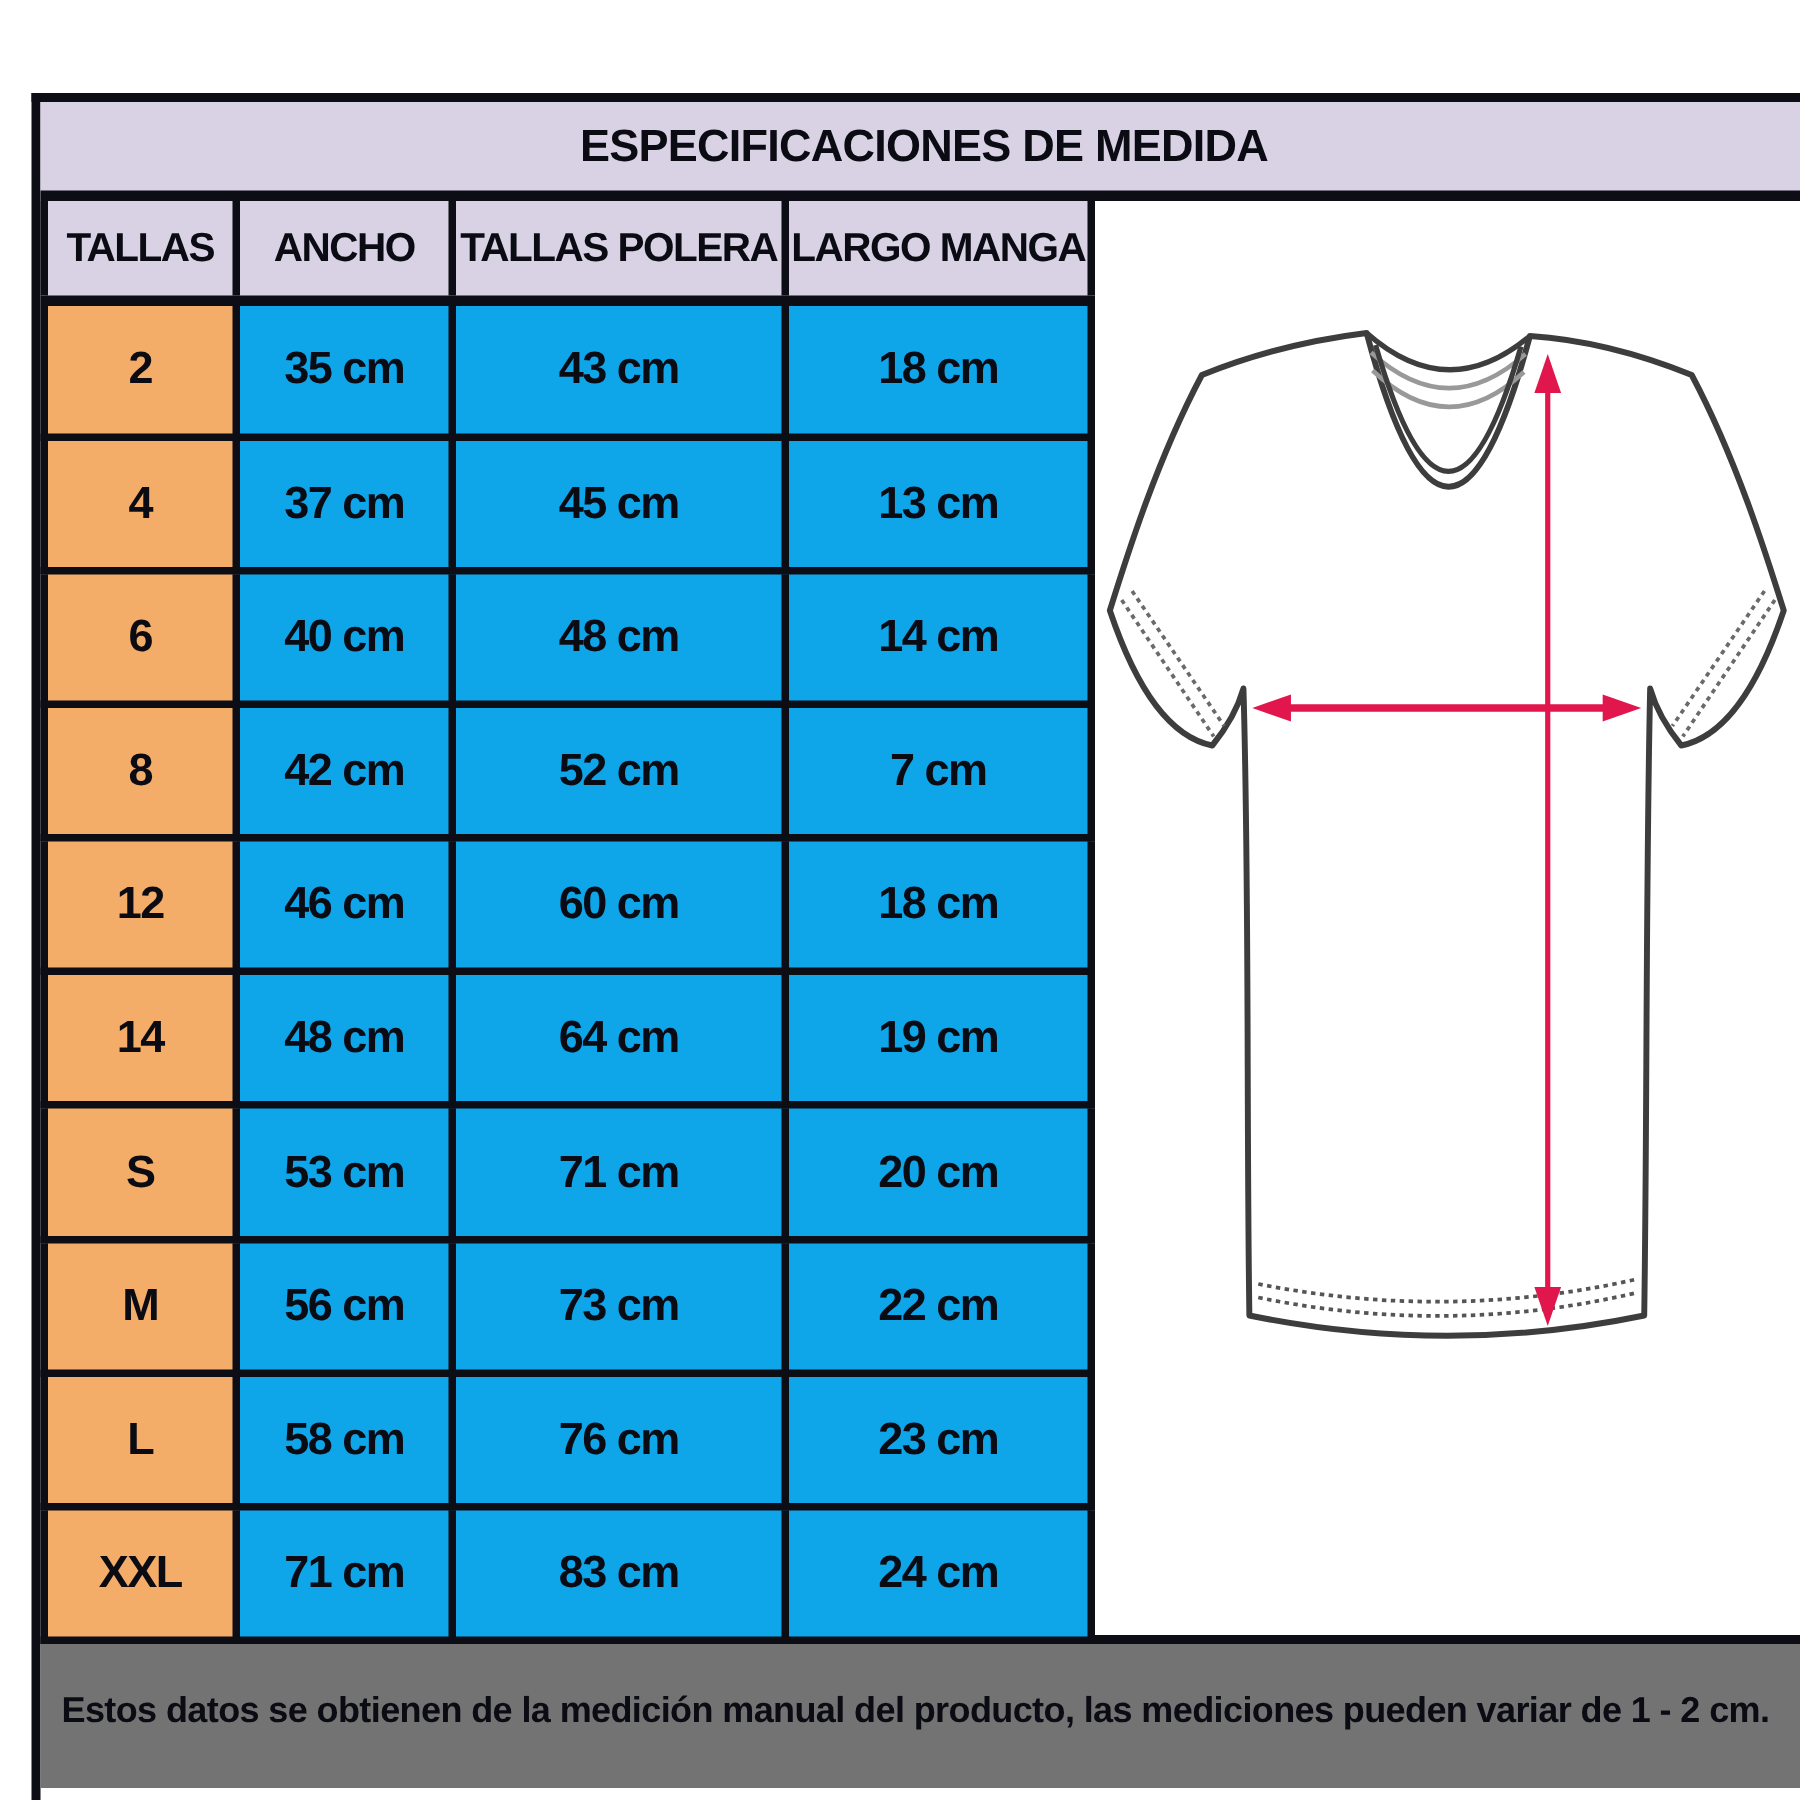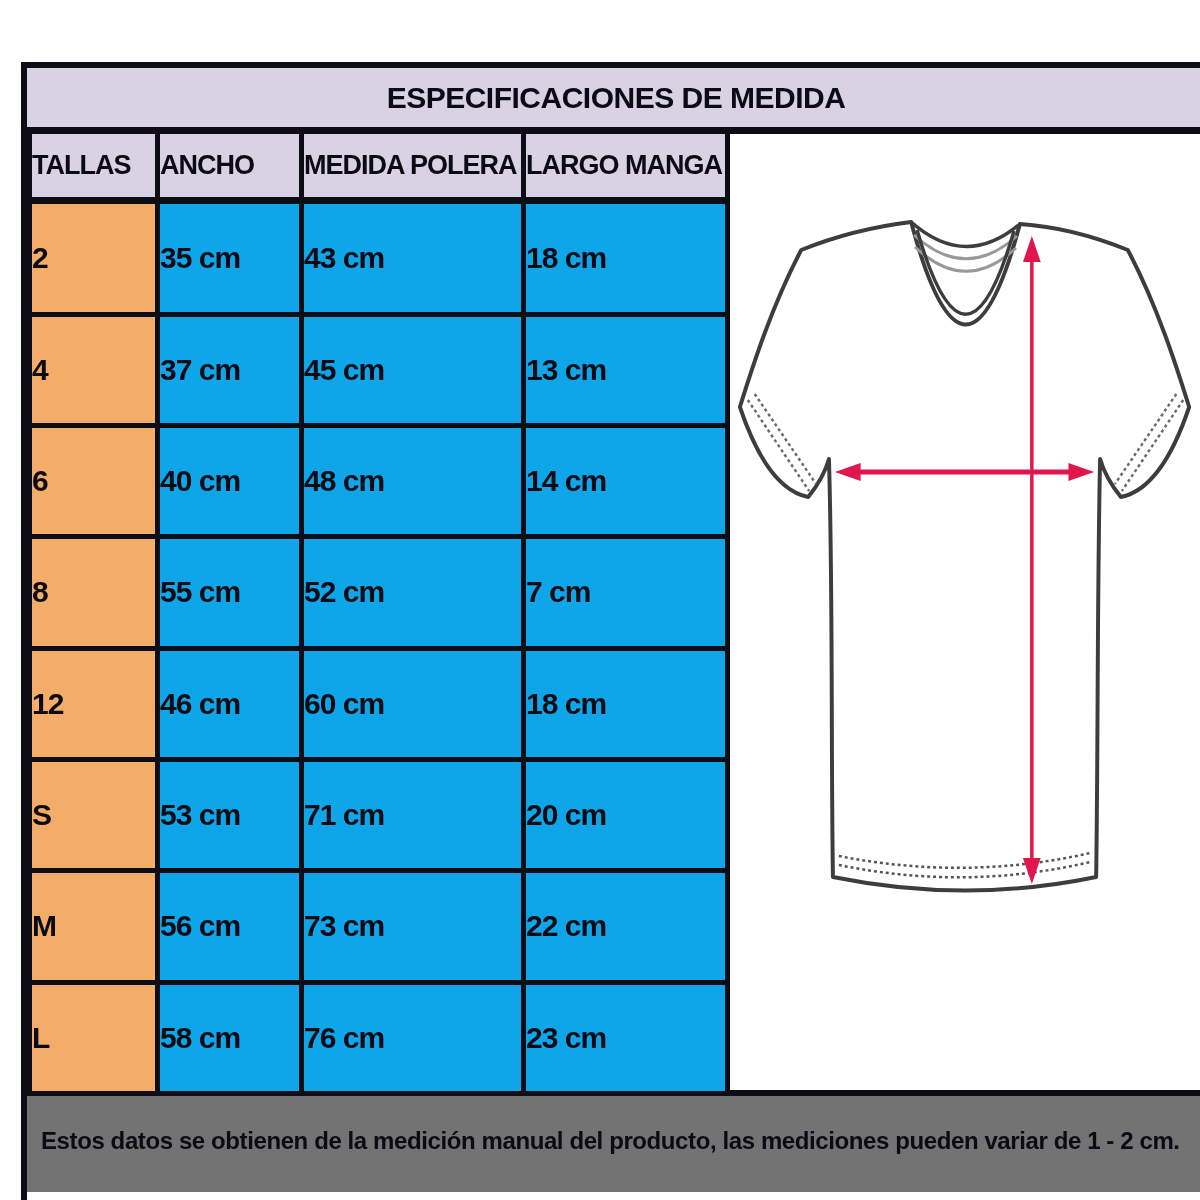--- a/index.html
+++ b/index.html
@@ -16,21 +16,21 @@
     height:66px; background:#d9d2e4; border-bottom:7px solid #0d0d15;
     display:flex; align-items:center; justify-content:center;
     font-size:30px; font-weight:bold; letter-spacing:-0.5px;
   }
   .content { display:flex; height:962px; }
   table.size-table {
     width:698px; height:100%; border-collapse:collapse; table-layout:fixed;
     flex:0 0 698px;
   }
   .size-table th, .size-table td {
-    border:5px solid #0d0d15; text-align:left; vertical-align:middle;
+    border:5px solid #0d0d15; text-align:center; vertical-align:middle;
     font-weight:bold; padding:0;
   }
   .size-table th {
     background:#d9d2e4; font-size:27px; letter-spacing:-1px; height:66px;
     border-top-width:0; border-bottom-width:7px;
   }
   .size-table td { font-size:30px; letter-spacing:-1px; background:#0ea5e9; }
   .size-table td.size-col { background:#f4ad68; }
   .diagram-panel {
     flex:1 1 auto; position:relative; background:#fff;
@@ -56,21 +56,21 @@
       <colgroup>
         <col style="width:128px">
           <col style="width:144px">
           <col style="width:222px">
           <col style="width:204px">
       </colgroup>
       <thead>
         <tr>
           <th>TALLAS</th>
           <th>ANCHO</th>
-          <th>MEDIDA POLERA</th>
+          <th>TALLAS POLERA</th>
           <th>LARGO MANGA</th>
         </tr>
       </thead>
       <tbody>
           <tr>
             <td class="size-col">2</td>
             <td>35 cm</td>
             <td>43 cm</td>
             <td>18 cm</td>
           </tr>
@@ -81,47 +81,59 @@
             <td>13 cm</td>
           </tr>
           <tr>
             <td class="size-col">6</td>
             <td>40 cm</td>
             <td>48 cm</td>
             <td>14 cm</td>
           </tr>
           <tr>
             <td class="size-col">8</td>
-            <td>55 cm</td>
+            <td>42 cm</td>
             <td>52 cm</td>
             <td>7 cm</td>
           </tr>
           <tr>
             <td class="size-col">12</td>
             <td>46 cm</td>
             <td>60 cm</td>
             <td>18 cm</td>
+          </tr>
+          <tr>
+            <td class="size-col">14</td>
+            <td>48 cm</td>
+            <td>64 cm</td>
+            <td>19 cm</td>
           </tr>
           <tr>
             <td class="size-col">S</td>
             <td>53 cm</td>
             <td>71 cm</td>
             <td>20 cm</td>
           </tr>
           <tr>
             <td class="size-col">M</td>
             <td>56 cm</td>
             <td>73 cm</td>
             <td>22 cm</td>
           </tr>
           <tr>
             <td class="size-col">L</td>
             <td>58 cm</td>
             <td>76 cm</td>
             <td>23 cm</td>
+          </tr>
+          <tr>
+            <td class="size-col">XXL</td>
+            <td>71 cm</td>
+            <td>83 cm</td>
+            <td>24 cm</td>
           </tr>
         </tbody>
     </table>
 
     <div class="diagram-panel">
       <svg viewBox="0 0 480 956" preserveAspectRatio="none">
 
         <path d="M183,88 C150,92 112,100 72,116 C42,172 22,235 10,273
              C30,332 54,358 79,363 C88,352 96,339 100,325
              C104,460 102,610 104,743 Q238,770 370,743

